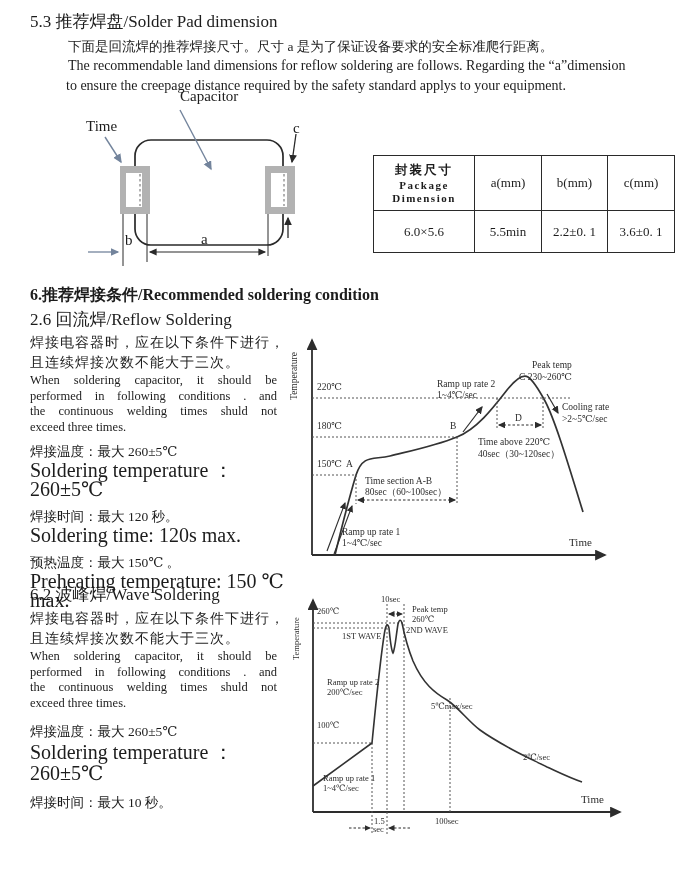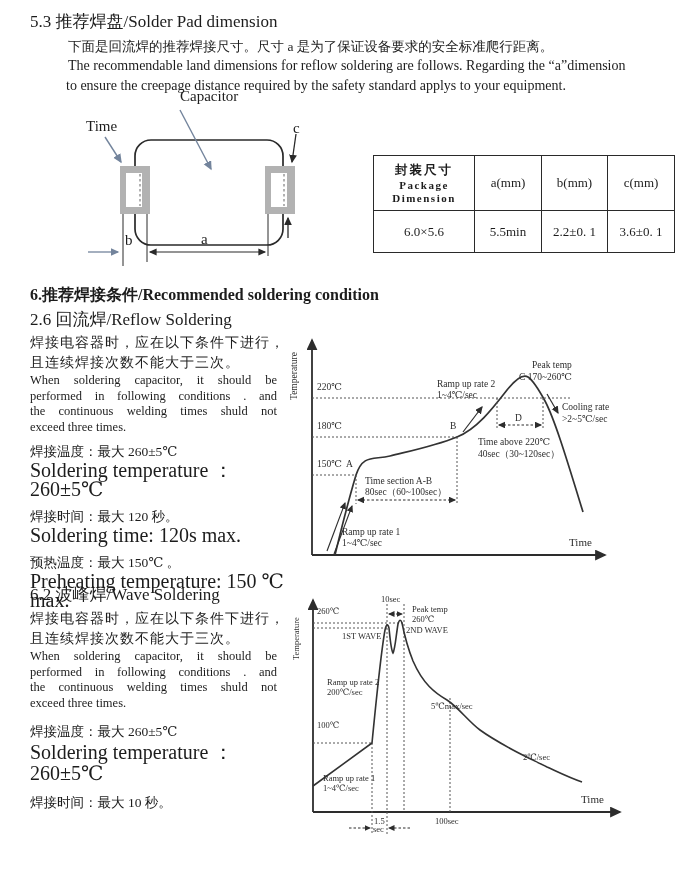--- a/index.html
+++ b/index.html
@@ -165,21 +165,21 @@
     </svg>
     <span class="lbl vert" style="left:4px;top:70px;">Temperature</span>
     <span class="lbl" style="left:32px;top:52px;">220℃</span>
     <span class="lbl" style="left:32px;top:91px;">180℃</span>
     <span class="lbl" style="left:32px;top:129px;">150℃</span>
     <span class="lbl" style="left:61px;top:129px;">A</span>
     <span class="lbl" style="left:165px;top:91px;">B</span>
     <span class="lbl" style="left:152px;top:49px;">Ramp up rate 2</span>
     <span class="lbl" style="left:152px;top:60px;">1~4℃/sec</span>
     <span class="lbl" style="left:247px;top:30px;">Peak temp</span>
-    <span class="lbl" style="left:234px;top:42px;">C  170~260℃</span>
+    <span class="lbl" style="left:234px;top:42px;">C  230~260℃</span>
     <span class="lbl" style="left:277px;top:72px;">Cooling rate</span>
     <span class="lbl" style="left:277px;top:84px;">&gt;2~5℃/sec</span>
     <span class="lbl" style="left:230px;top:83px;">D</span>
     <span class="lbl" style="left:193px;top:107px;">Time above 220℃</span>
     <span class="lbl" style="left:193px;top:119px;">40sec（30~120sec）</span>
     <span class="lbl" style="left:80px;top:146px;">Time section A-B</span>
     <span class="lbl" style="left:80px;top:157px;">80sec（60~100sec）</span>
     <span class="lbl" style="left:57px;top:197px;">Ramp up rate 1</span>
     <span class="lbl" style="left:57px;top:208px;">1~4℃/sec</span>
     <span class="lbl" style="left:284px;top:207px;font-size:11px;">Time</span>

